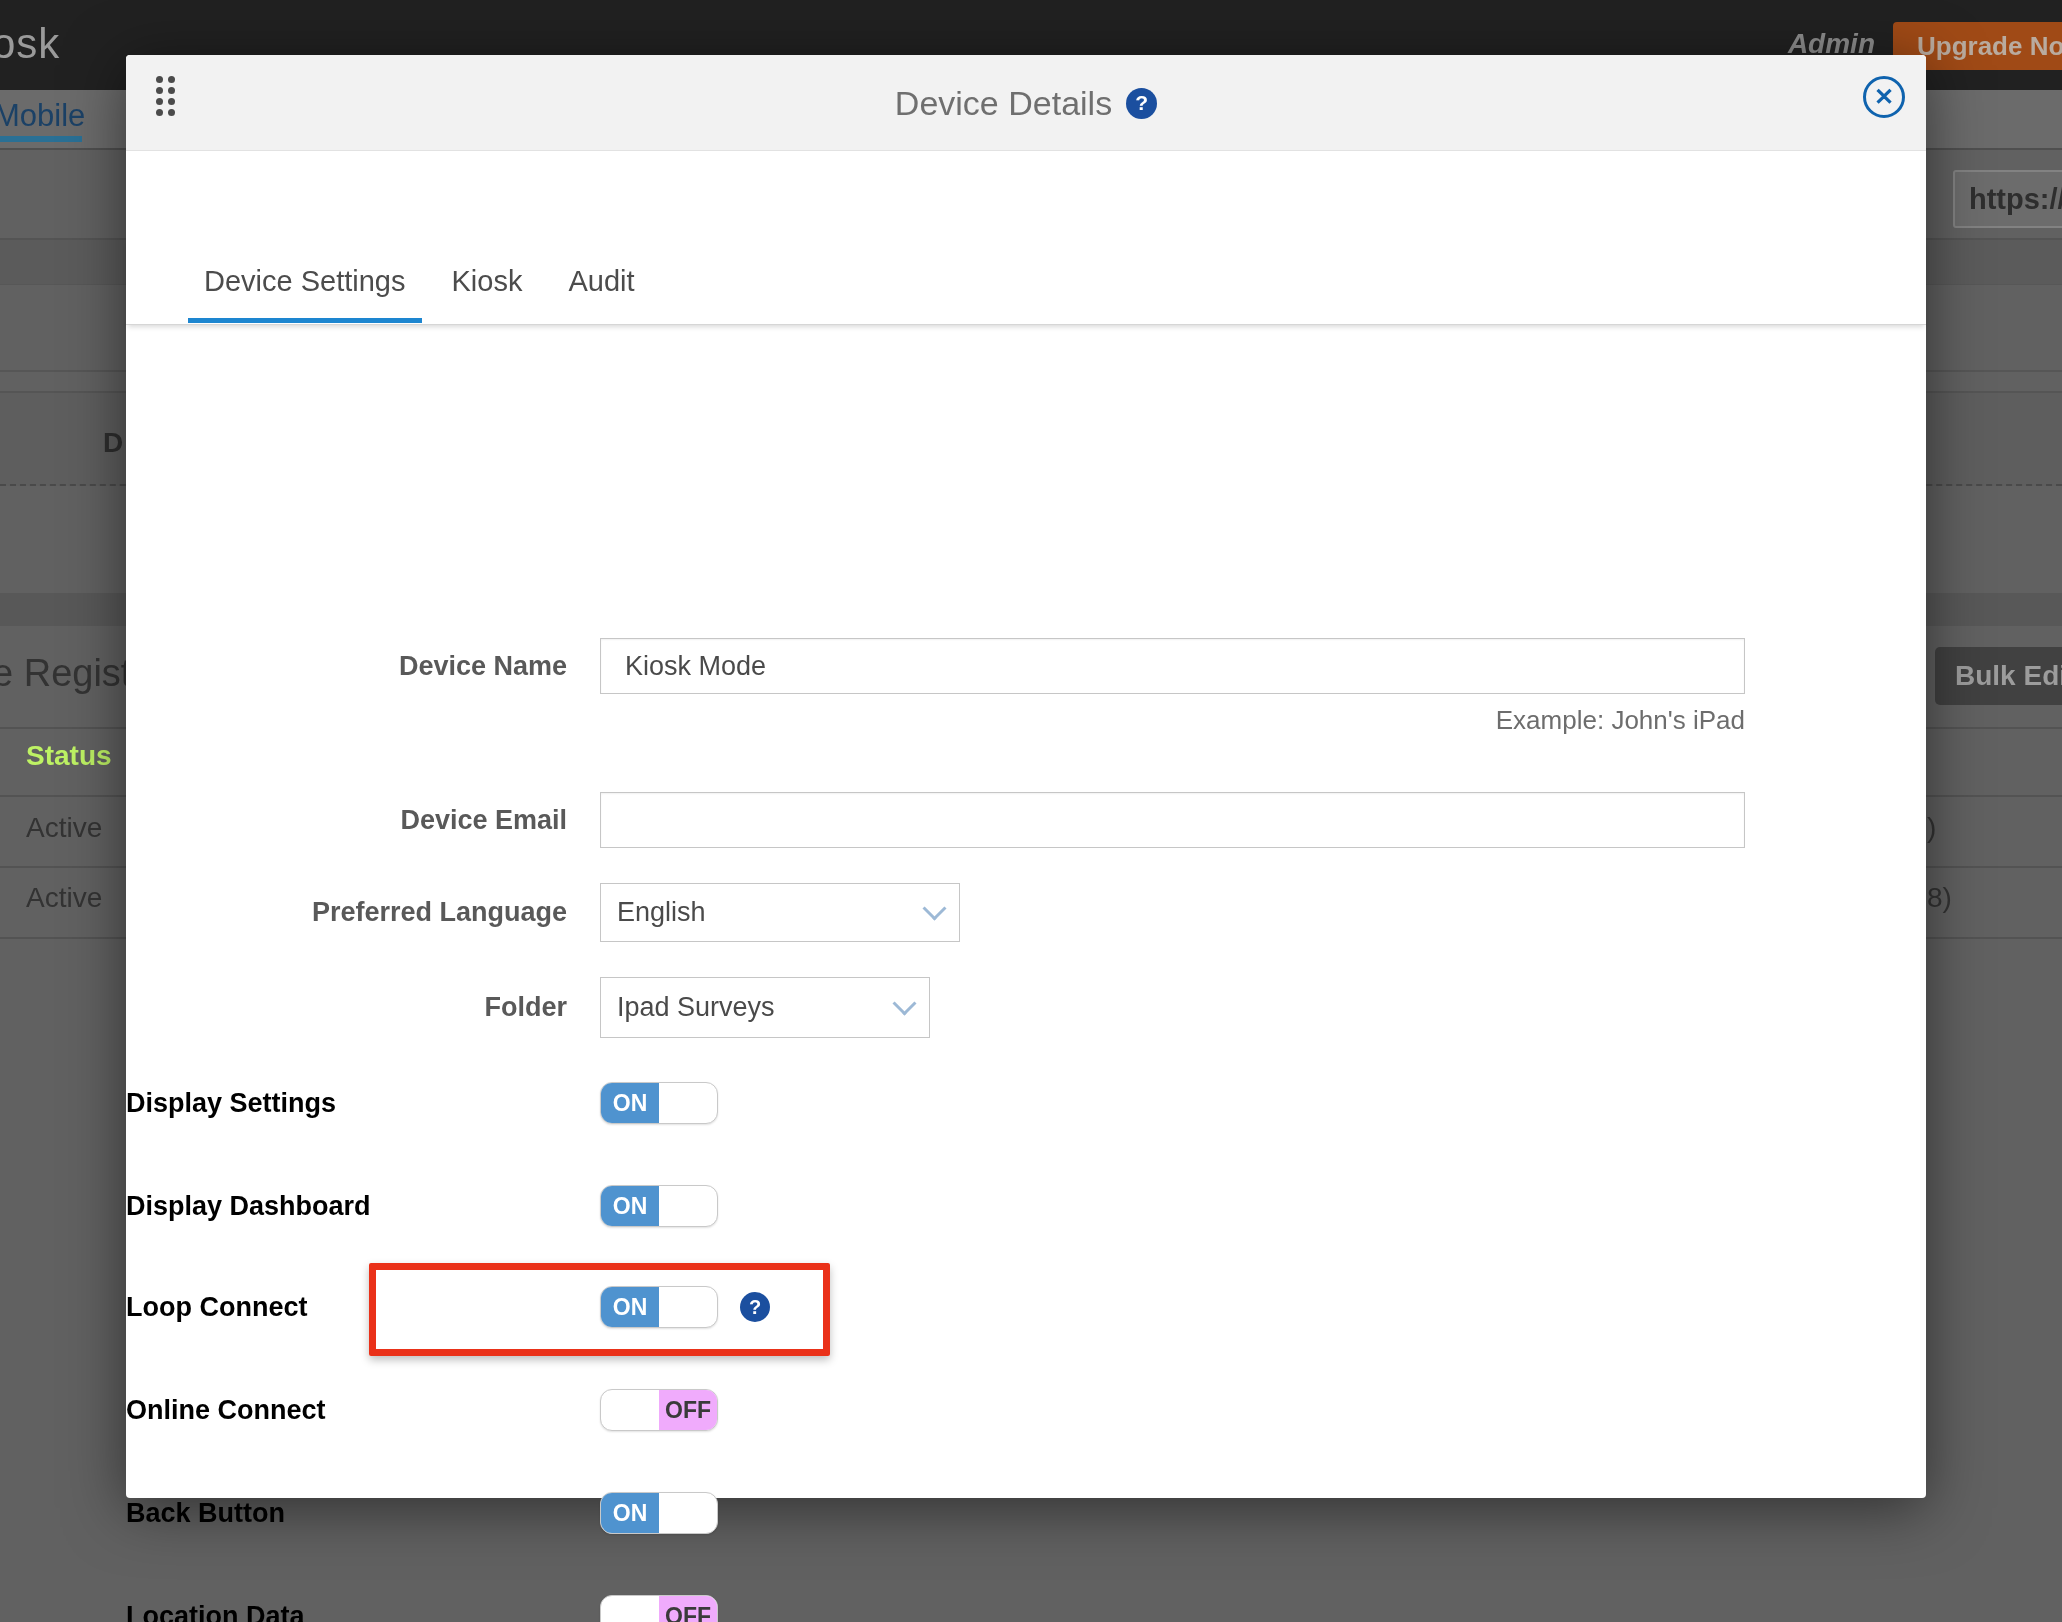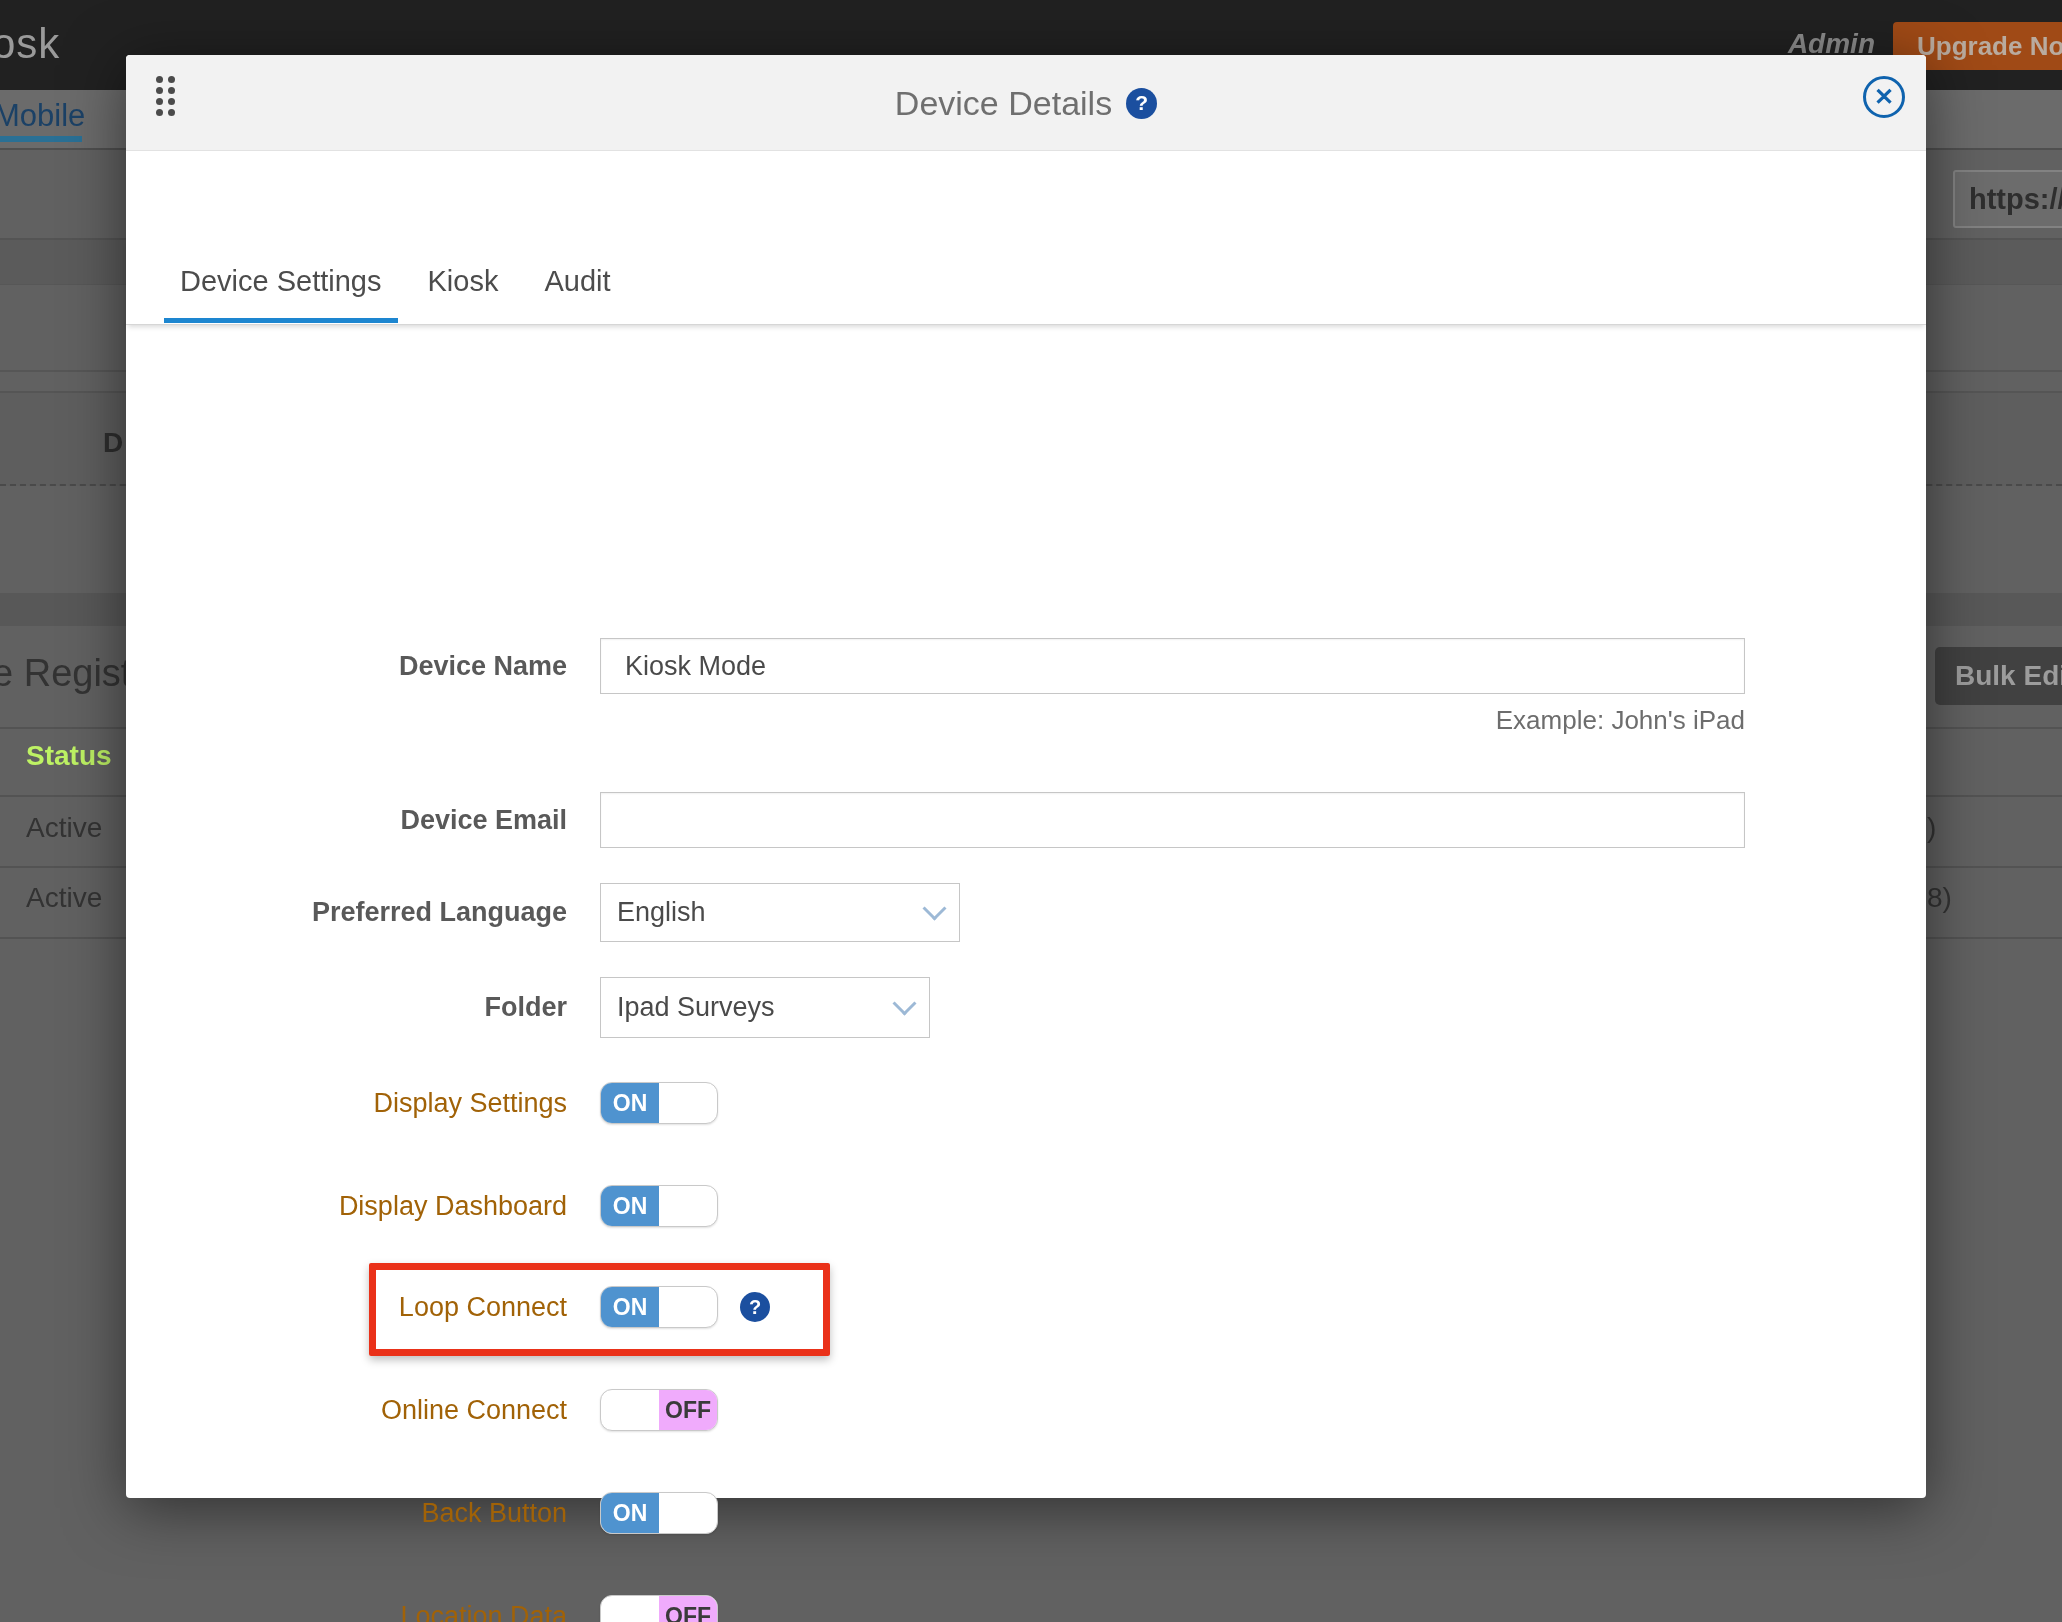--- a/index.html
+++ b/index.html
@@ -51,36 +51,36 @@
   .m-title-wrap{left:0;top:0;width:1800px;height:96px;display:flex;align-items:center;justify-content:center;gap:14px}
   .m-title{font-size:34px;color:#6f6f6f}
   .help-icon{width:31px;height:31px;border-radius:50%;background:var(--help_icon_bg);color:#fff;
     font-size:21px;font-weight:700;display:flex;align-items:center;justify-content:center}
   .close-btn{left:1737px;top:21px;width:42px;height:42px;border-radius:50%;border:3px solid var(--close_icon);
     color:var(--close_icon);font-size:24px;font-weight:700;display:flex;align-items:center;justify-content:center;cursor:pointer;background:#f2f2f2}
   .m-keyrow{left:0;top:96px;width:1800px;height:89px;background:#fff;border-bottom:1px solid #ececec}
   .m-key{left:60px;top:0;height:89px;line-height:89px;font-size:29px;color:#757575}
   .m-name{right:58px;top:0;height:89px;line-height:89px;font-size:29px;color:#757575}
   .m-tabsrow{left:0;top:185px;width:1800px;height:85px;background:#fff;border-bottom:1px solid #d6d6d6;
-    box-shadow:0 4px 5px -2px rgba(0,0,0,.15);display:flex;align-items:center;padding-left:52px}
+    box-shadow:0 4px 5px -2px rgba(0,0,0,.15);display:flex;align-items:center;padding-left:76px}
   .tab{position:relative;font-size:29px;color:#4c4c4c;margin-right:42px;padding:0 2px;height:85px;line-height:82px;cursor:pointer}
   .tab.active::after{content:"";position:absolute;left:-14px;right:-14px;bottom:2px;height:5px;background:var(--tab_underline,#1d86d0)}
   .m-body{left:0;top:270px;width:1800px;height:1173px}
 
   .f-label{width:441px;text-align:right;font-size:27px;font-weight:700;color:#595959;position:absolute;left:0}
   .f-input{position:absolute;left:474px;width:1145px;height:56px;border:1px solid #c6c6c6;
     box-shadow:inset 0 1px 2px rgba(0,0,0,.06);font-size:27px;color:#4a4a4a;padding:0 24px;
     font-family:"Liberation Sans",sans-serif;background:#fff}
   .f-hint{position:absolute;left:474px;width:1145px;text-align:right;font-size:26px;color:#6d6d6d}
   .f-select{position:absolute;left:474px;height:59px;border:1px solid #c6c6c6;background:#fff;
     display:flex;align-items:center;font-size:27px;color:#4a4a4a;padding:0 16px;cursor:pointer}
   .chev{margin-left:auto;width:17px;height:17px;border-right:3px solid #9db9d6;border-bottom:3px solid #9db9d6;
     transform:rotate(45deg);margin-top:-8px}
   .toggle-row{position:absolute;left:0;width:760px;height:42px}
-  .t-label{position:absolute;left:0;width:441px;text-align:right;font-size:27px;font-weight:400;color:#a16207;line-height:42px}
+  .t-label{position:absolute;left:0;width:441px;font-size:27px;font-weight:700;color:#000000;line-height:42px}
   .toggle{position:absolute;left:474px;width:118px;height:42px;border:1px solid #c9c9c9;border-radius:12px;
     overflow:hidden;display:flex;background:#fff;box-shadow:0 1px 2px rgba(0,0,0,.12);cursor:pointer}
   .half{flex:1;display:flex;align-items:center;justify-content:center;font-size:23px;font-weight:700}
   .toggle.on .on-half{background:var(--toggle_on);color:#fff}
   .toggle.off .off-half{background:#f0abfc;color:#3a3a3a}
   .highlight-box{position:absolute;left:243px;top:938px;width:461px;height:93px;border:7px solid var(--highlight_red);
     border-radius:2px;box-shadow:0 4px 8px rgba(0,0,0,.25);pointer-events:none}
   .loop-help{position:absolute;left:614px;top:967px;width:30px;height:30px;border-radius:50%;
     background:var(--help_icon_bg);color:#fff;font-size:20px;font-weight:700;display:flex;align-items:center;justify-content:center}
 </style>

